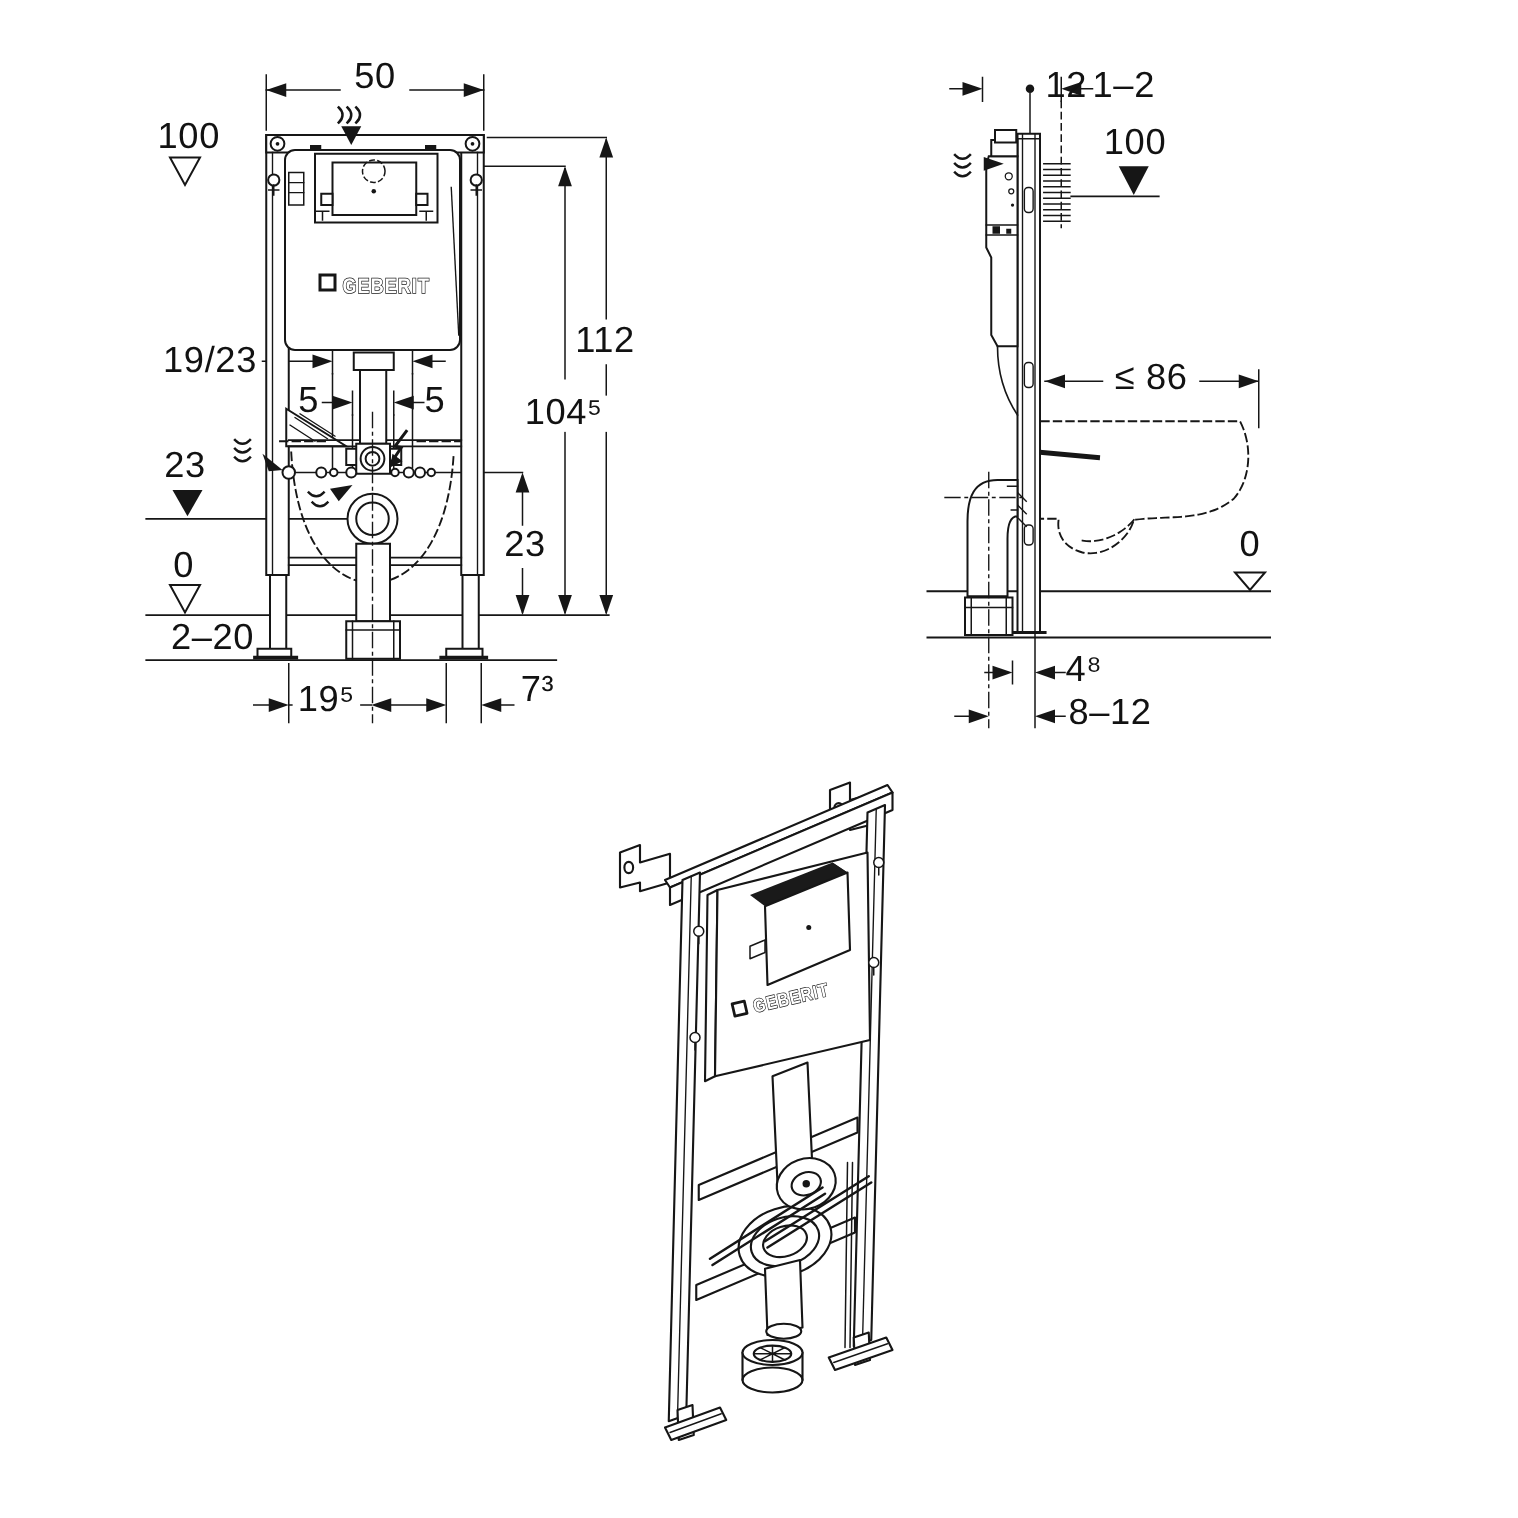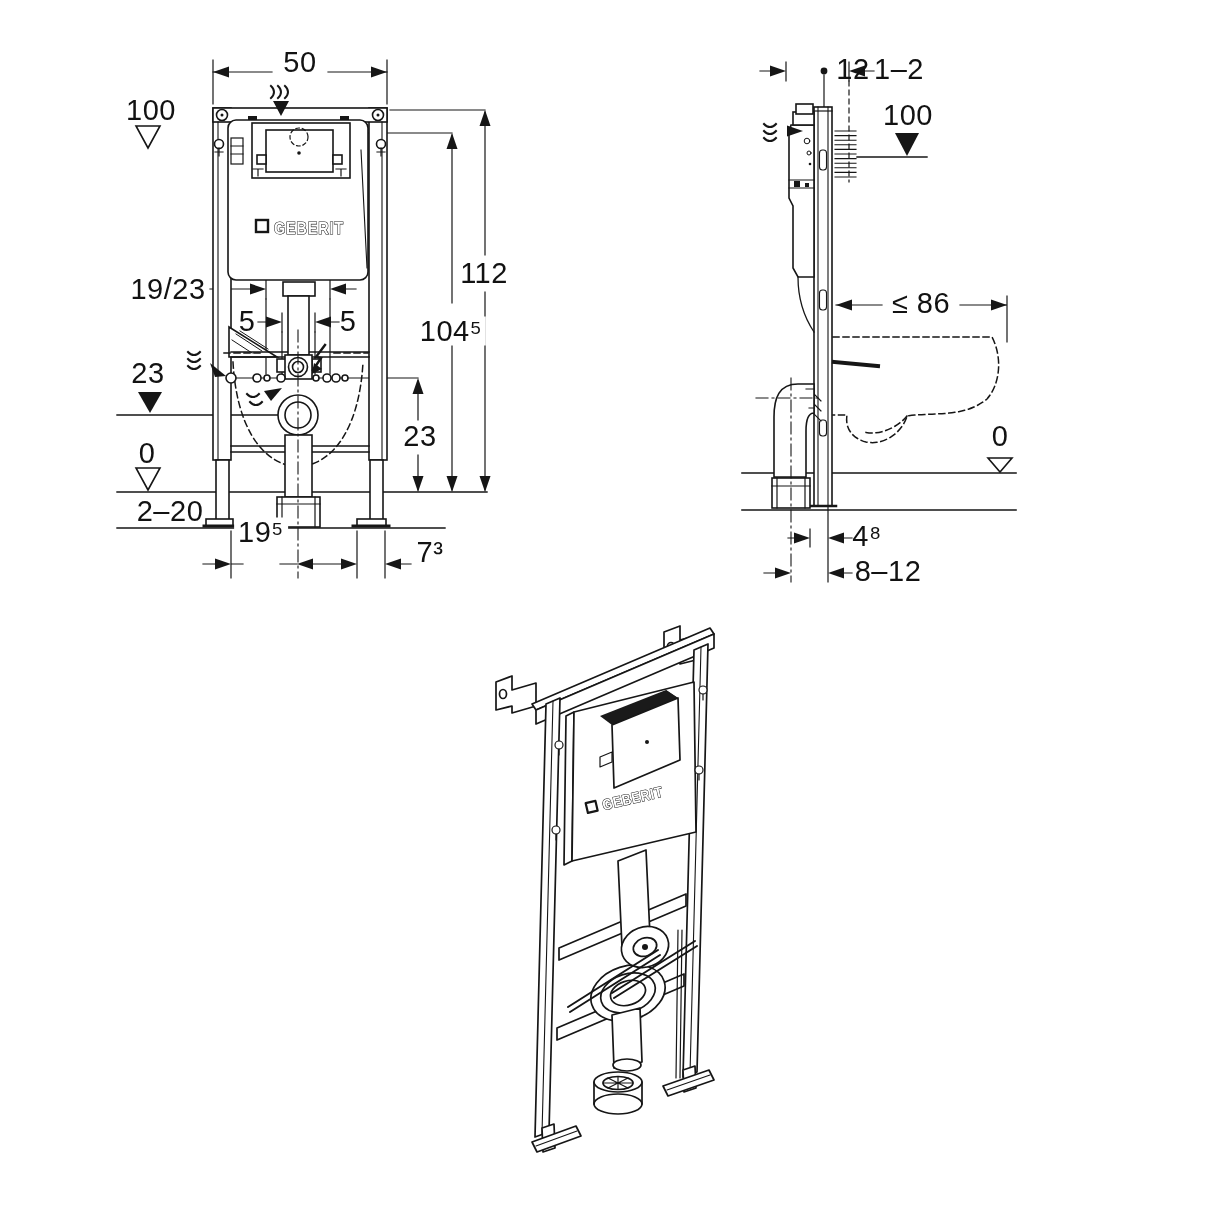--- a/index.html
+++ b/index.html
@@ -298,21 +298,21 @@
 <span class="lbl" style="left:151px;top:110px">100</span>
 <span class="lbl bg" style="left:484px;top:273px">112</span>
 <span class="lbl bg" style="left:451px;top:331px">104⁵</span>
 <span class="lbl" style="left:168px;top:289px">19/23</span>
 <span class="lbl" style="left:247px;top:321px">5</span>
 <span class="lbl" style="left:348px;top:321px">5</span>
 <span class="lbl" style="left:148px;top:373px">23</span>
 <span class="lbl bg" style="left:420px;top:436px">23</span>
 <span class="lbl" style="left:147px;top:453px">0</span>
 <span class="lbl" style="left:170px;top:511px">2–20</span>
-<span class="lbl bg" style="left:261px;top:532px">19⁵</span>
+<span class="lbl bg" style="left:261px;top:560px">19⁵</span>
 <span class="lbl" style="left:430px;top:552px">7³</span>
 
 <span class="lbl" style="left:853px;top:69px">12</span>
 <span class="lbl" style="left:899px;top:69px">1–2</span>
 <span class="lbl" style="left:908px;top:115px">100</span>
 <span class="lbl bg" style="left:921px;top:303px">≤ 86</span>
 <span class="lbl" style="left:1000px;top:436px">0</span>
 <span class="lbl" style="left:867px;top:536px">4⁸</span>
 <span class="lbl" style="left:888px;top:571px">8–12</span>
 

